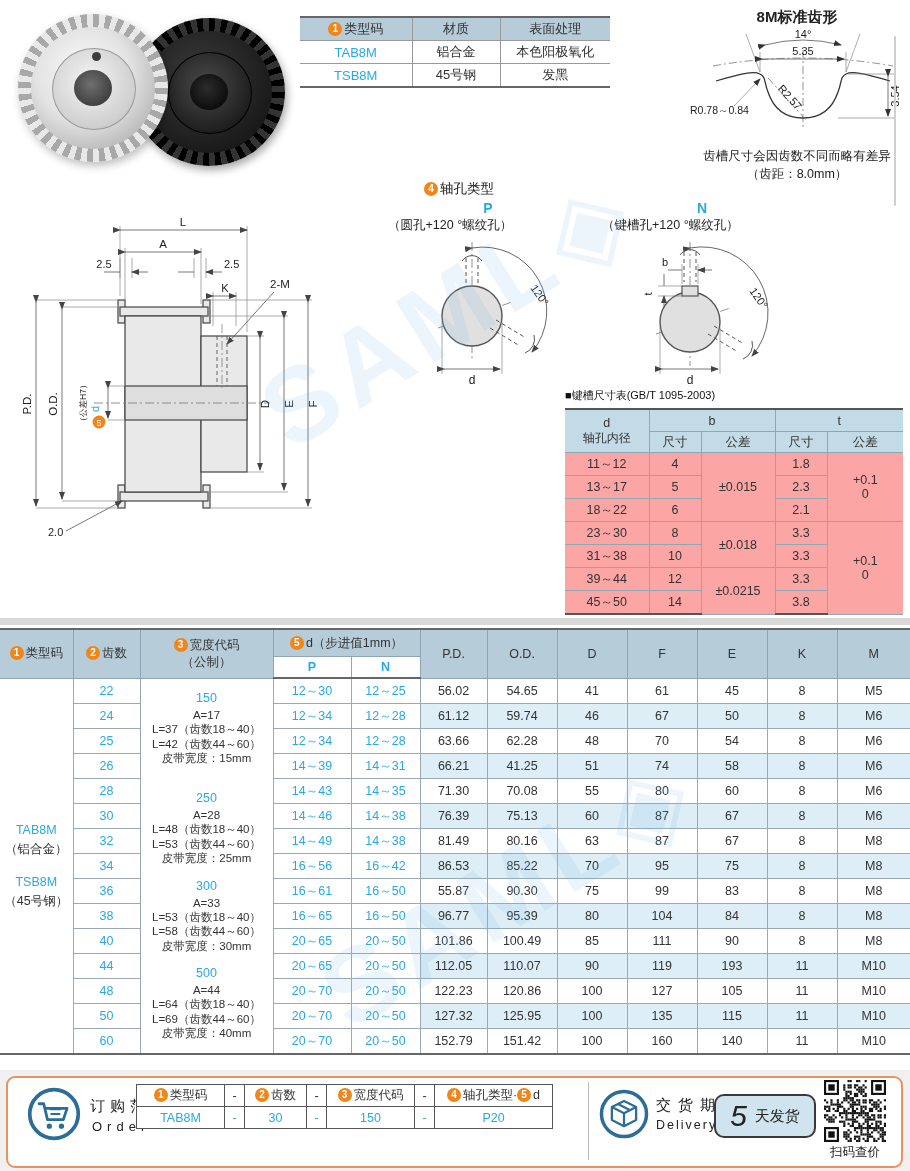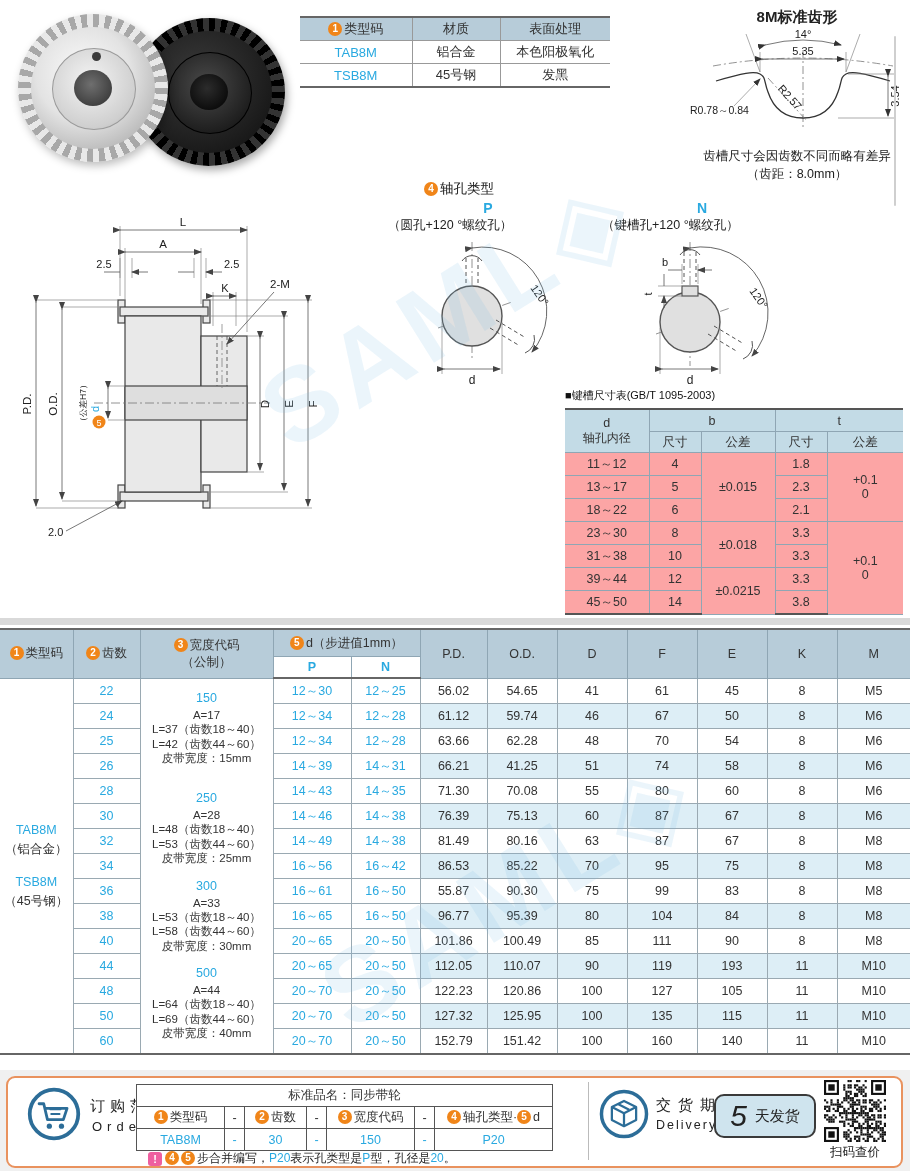--- a/index.html
+++ b/index.html
@@ -640,46 +640,40 @@
     <colgroup>
         <col style="width:88px">
         <col style="width:20px">
         <col style="width:62px">
         <col style="width:20px">
         <col style="width:88px">
         <col style="width:20px">
         <col style="width:118px">
       </colgroup>
     <tbody>
-        <tr>
-      <td colspan="7">标准品名：同步带轮</td>
-    </tr>
     <tr>
       <td><span class="cnum">1</span><span>类型码</span></td>
       <td>-</td>
       <td><span class="cnum">2</span><span>齿数</span></td>
       <td>-</td>
       <td><span class="cnum">3</span><span>宽度代码</span></td>
       <td>-</td>
       <td><span class="cnum">4</span><span>轴孔类型·</span><span class="cnum">5</span><span>d</span></td>
     </tr>
     <tr>
       <td class="cyan">TAB8M</td>
       <td class="cyan">-</td>
       <td class="cyan">30</td>
       <td class="cyan">-</td>
       <td class="cyan">150</td>
       <td class="cyan">-</td>
       <td class="cyan">P20</td>
     </tr>
   </tbody>
     </table>
-  <div class="onote">
-    <span class="bang">!</span><span class="cnum">4</span><span class="cnum">5</span><span>步合并编写，</span><span class="cyan">P20</span><span>表示孔类型是</span><span class="cyan">P</span><span>型，孔径是</span><span class="cyan">20</span><span>。</span>
-  </div>
 
   <div class="vdiv"></div>
 
   <svg class="abs" style="left:598px;top:1088px" width="52" height="52" viewBox="0 0 60 60">
     <circle cx="30" cy="30" r="26" fill="none" stroke="#2c6d98" stroke-width="4"></circle>
     <g stroke="#2c6d98" stroke-width="2.6" fill="none" stroke-linejoin="round">
       <path d="M30 15 l14 7 v15 l-14 7 l-14 -7 v-15 z"></path>
       <path d="M16 22 l14 7 l14 -7"></path>
       <path d="M30 29 v15"></path>
       <path d="M23 18.5 l13 6.5"></path>

